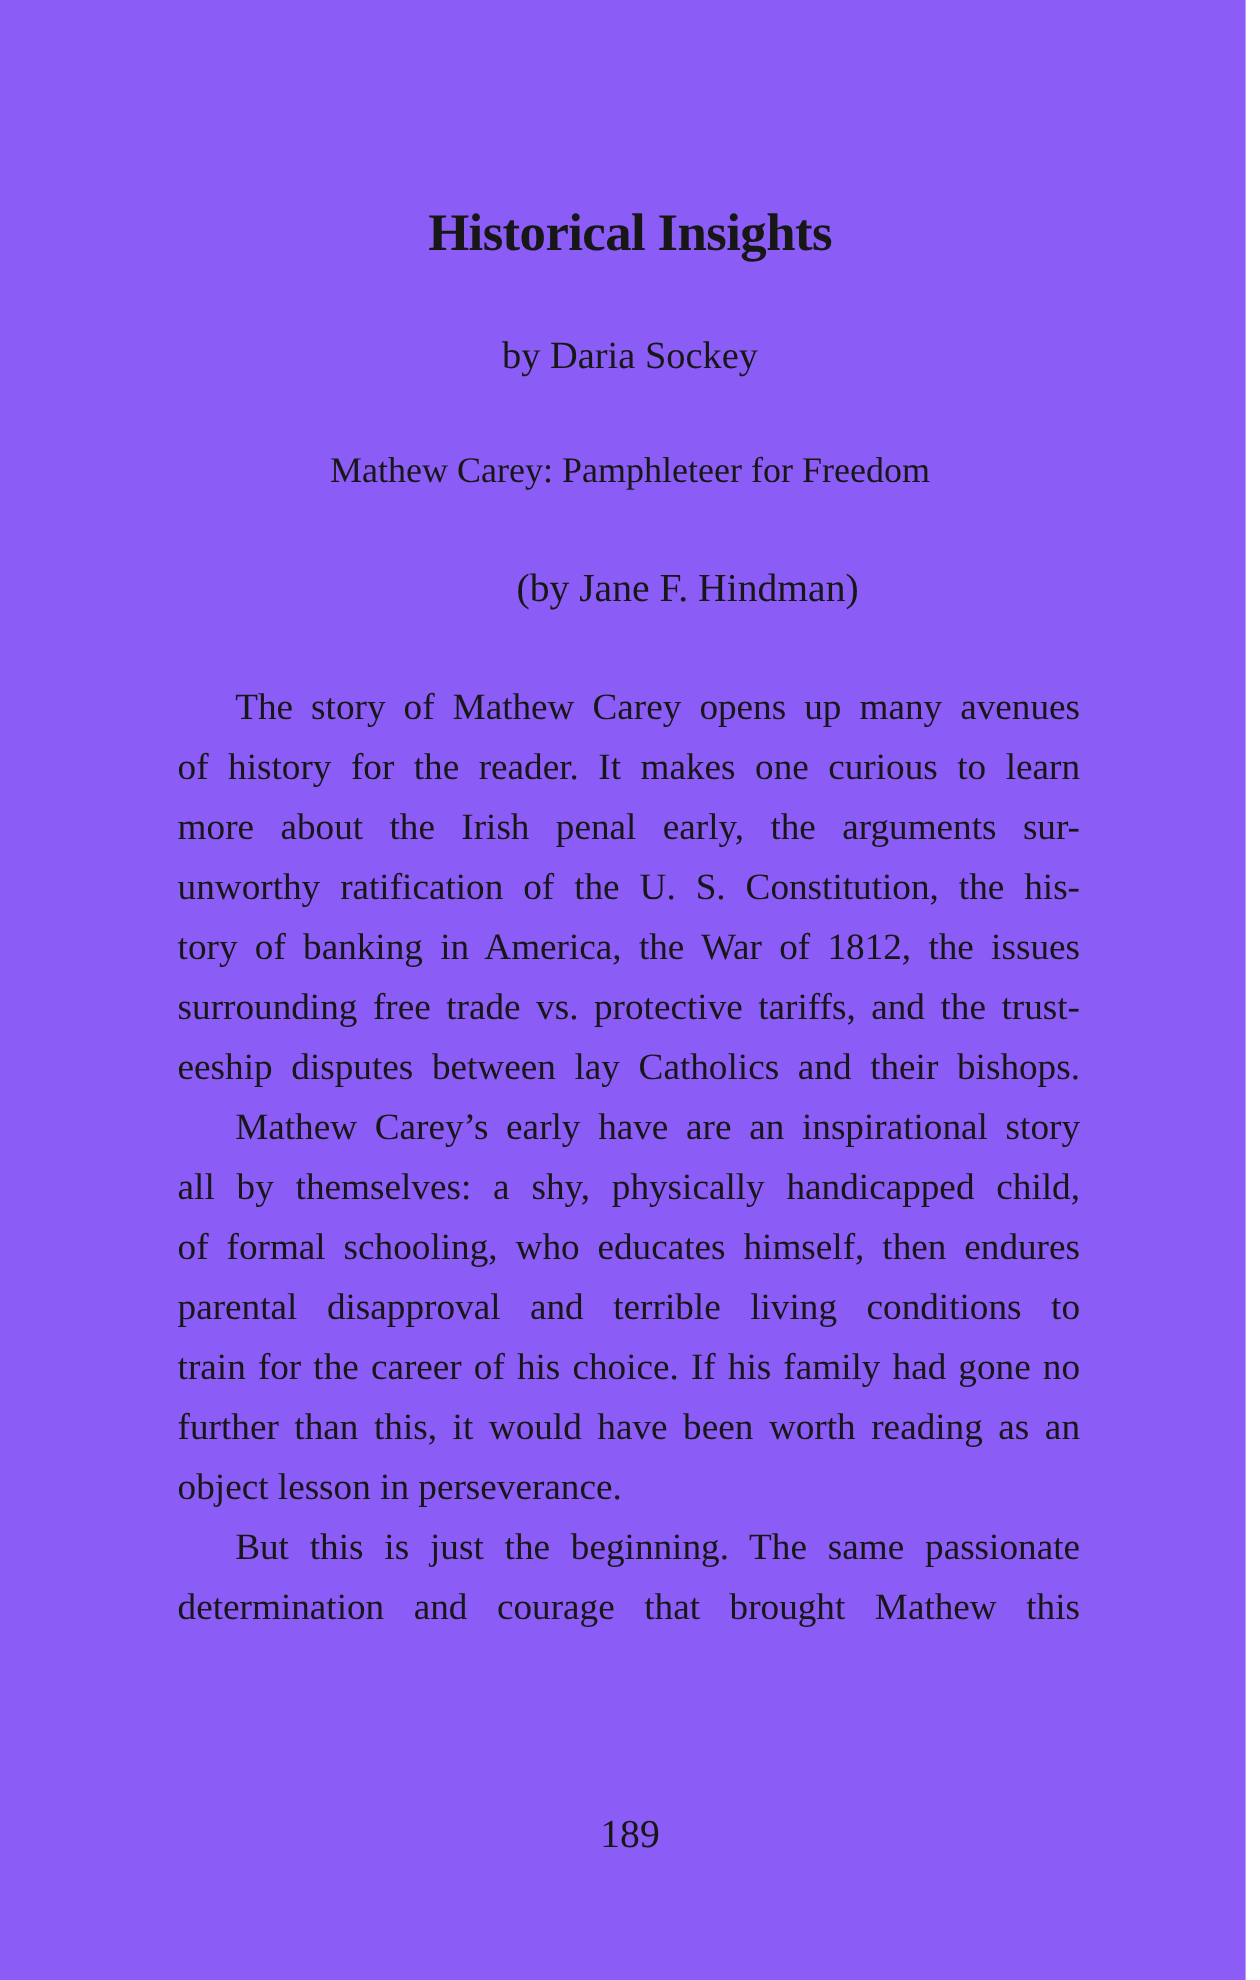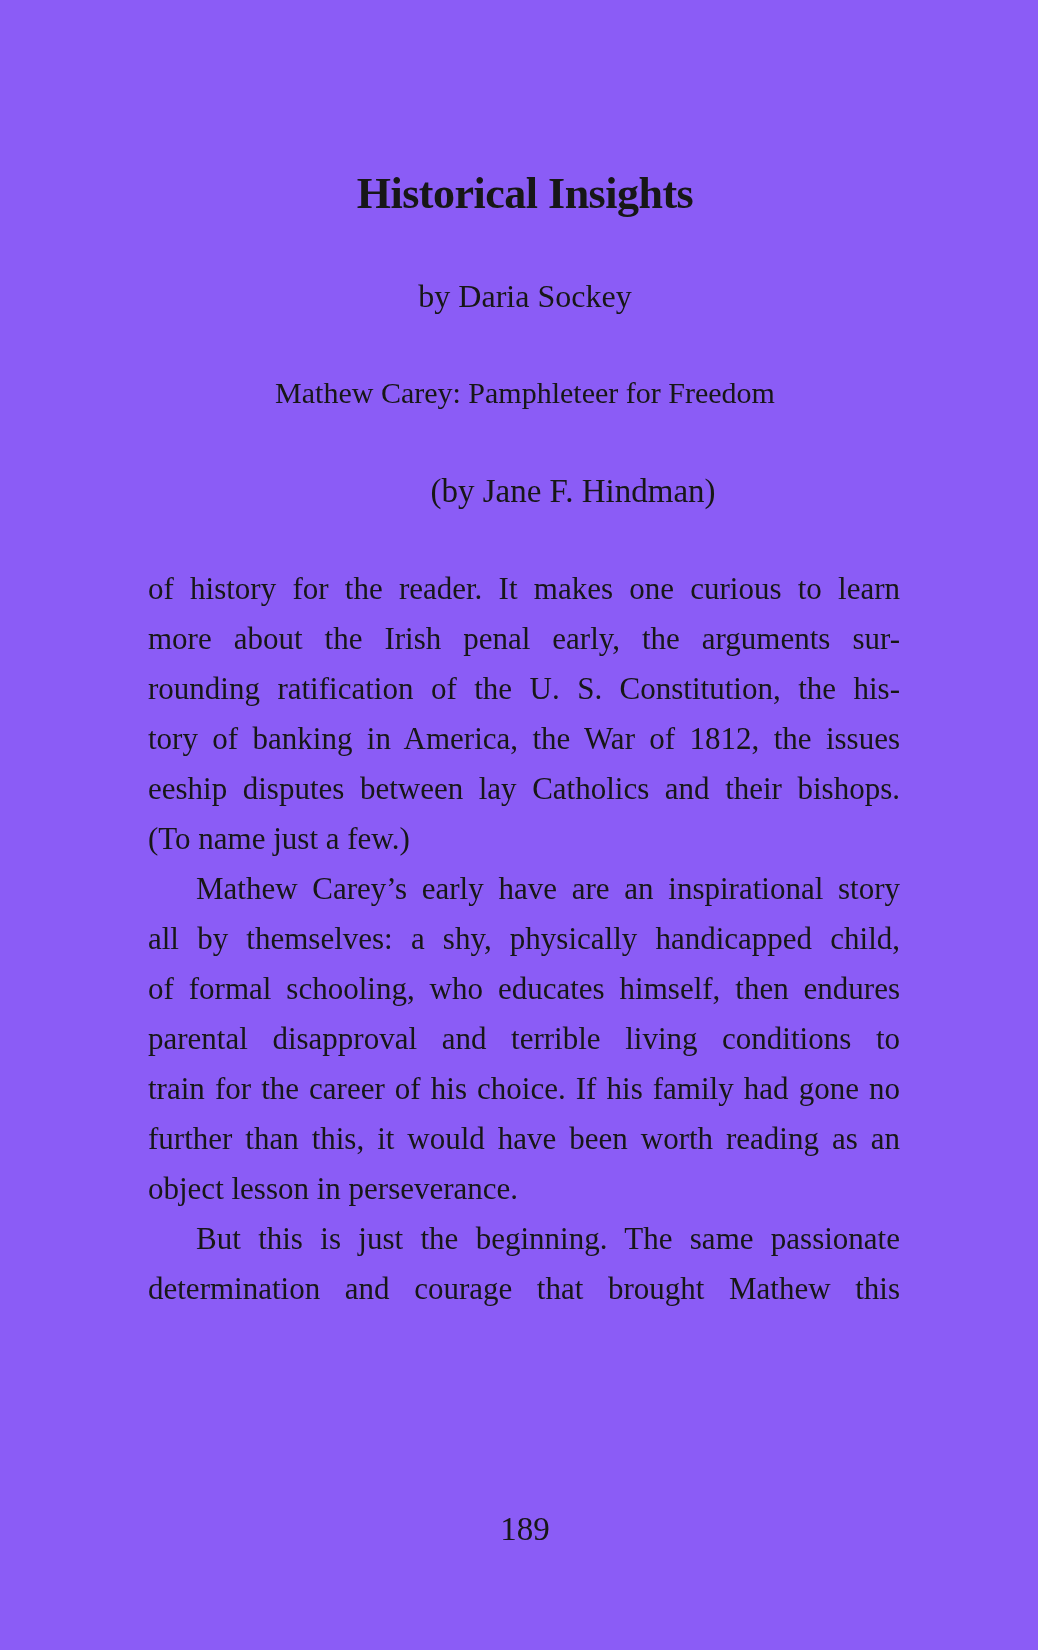--- a/index.html
+++ b/index.html
@@ -77,26 +77,27 @@
 
   <div class="center-line byline">by Daria Sockey</div>
 
   <div class="center-line article-title">Mathew Carey: Pamphleteer for Freedom</div>
 
   <div class="center-line article-author">(by Jane F. Hindman)</div>
 
   <div class="body-text">
 
     <div>
+      <div class="line indent">The story of Mathew Carey opens up many avenues</div>
       <div class="line">of history for the reader. It makes one curious to learn</div>
       <div class="line">more about the Irish penal early, the arguments sur-</div>
-      <div class="line">rounding ratification of the U. S. Constitution, the his-</div>
+      <div class="line">unworthy ratification of the U. S. Constitution, the his-</div>
       <div class="line">tory of banking in America, the War of 1812, the issues</div>
+      <div class="line">surrounding free trade vs. protective tariffs, and the trust-</div>
       <div class="line">eeship disputes between lay Catholics and their bishops.</div>
-      <div class="line last">(To name just a few.)</div>
     </div>
 
     <div>
       <div class="line indent">Mathew Carey’s early have are an inspirational story</div>
       <div class="line">all by themselves: a shy, physically handicapped child,</div>
       <div class="line">of formal schooling, who educates himself, then endures</div>
       <div class="line">parental disapproval and terrible living conditions to</div>
       <div class="line">train for the career of his choice. If his family had gone no</div>
       <div class="line">further than this, it would have been worth reading as an</div>
       <div class="line last">object lesson in perseverance.</div>

